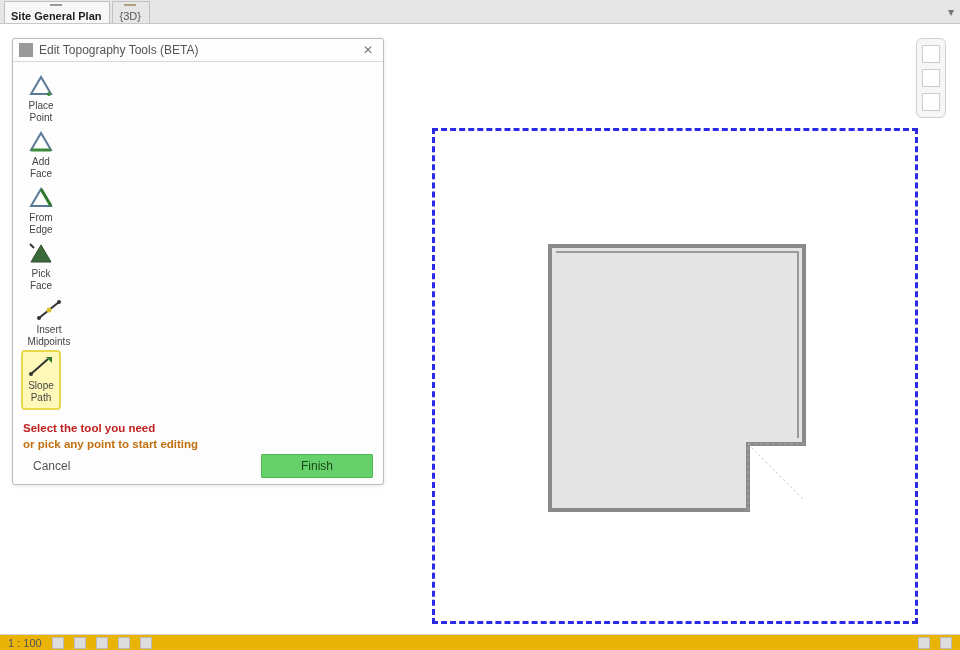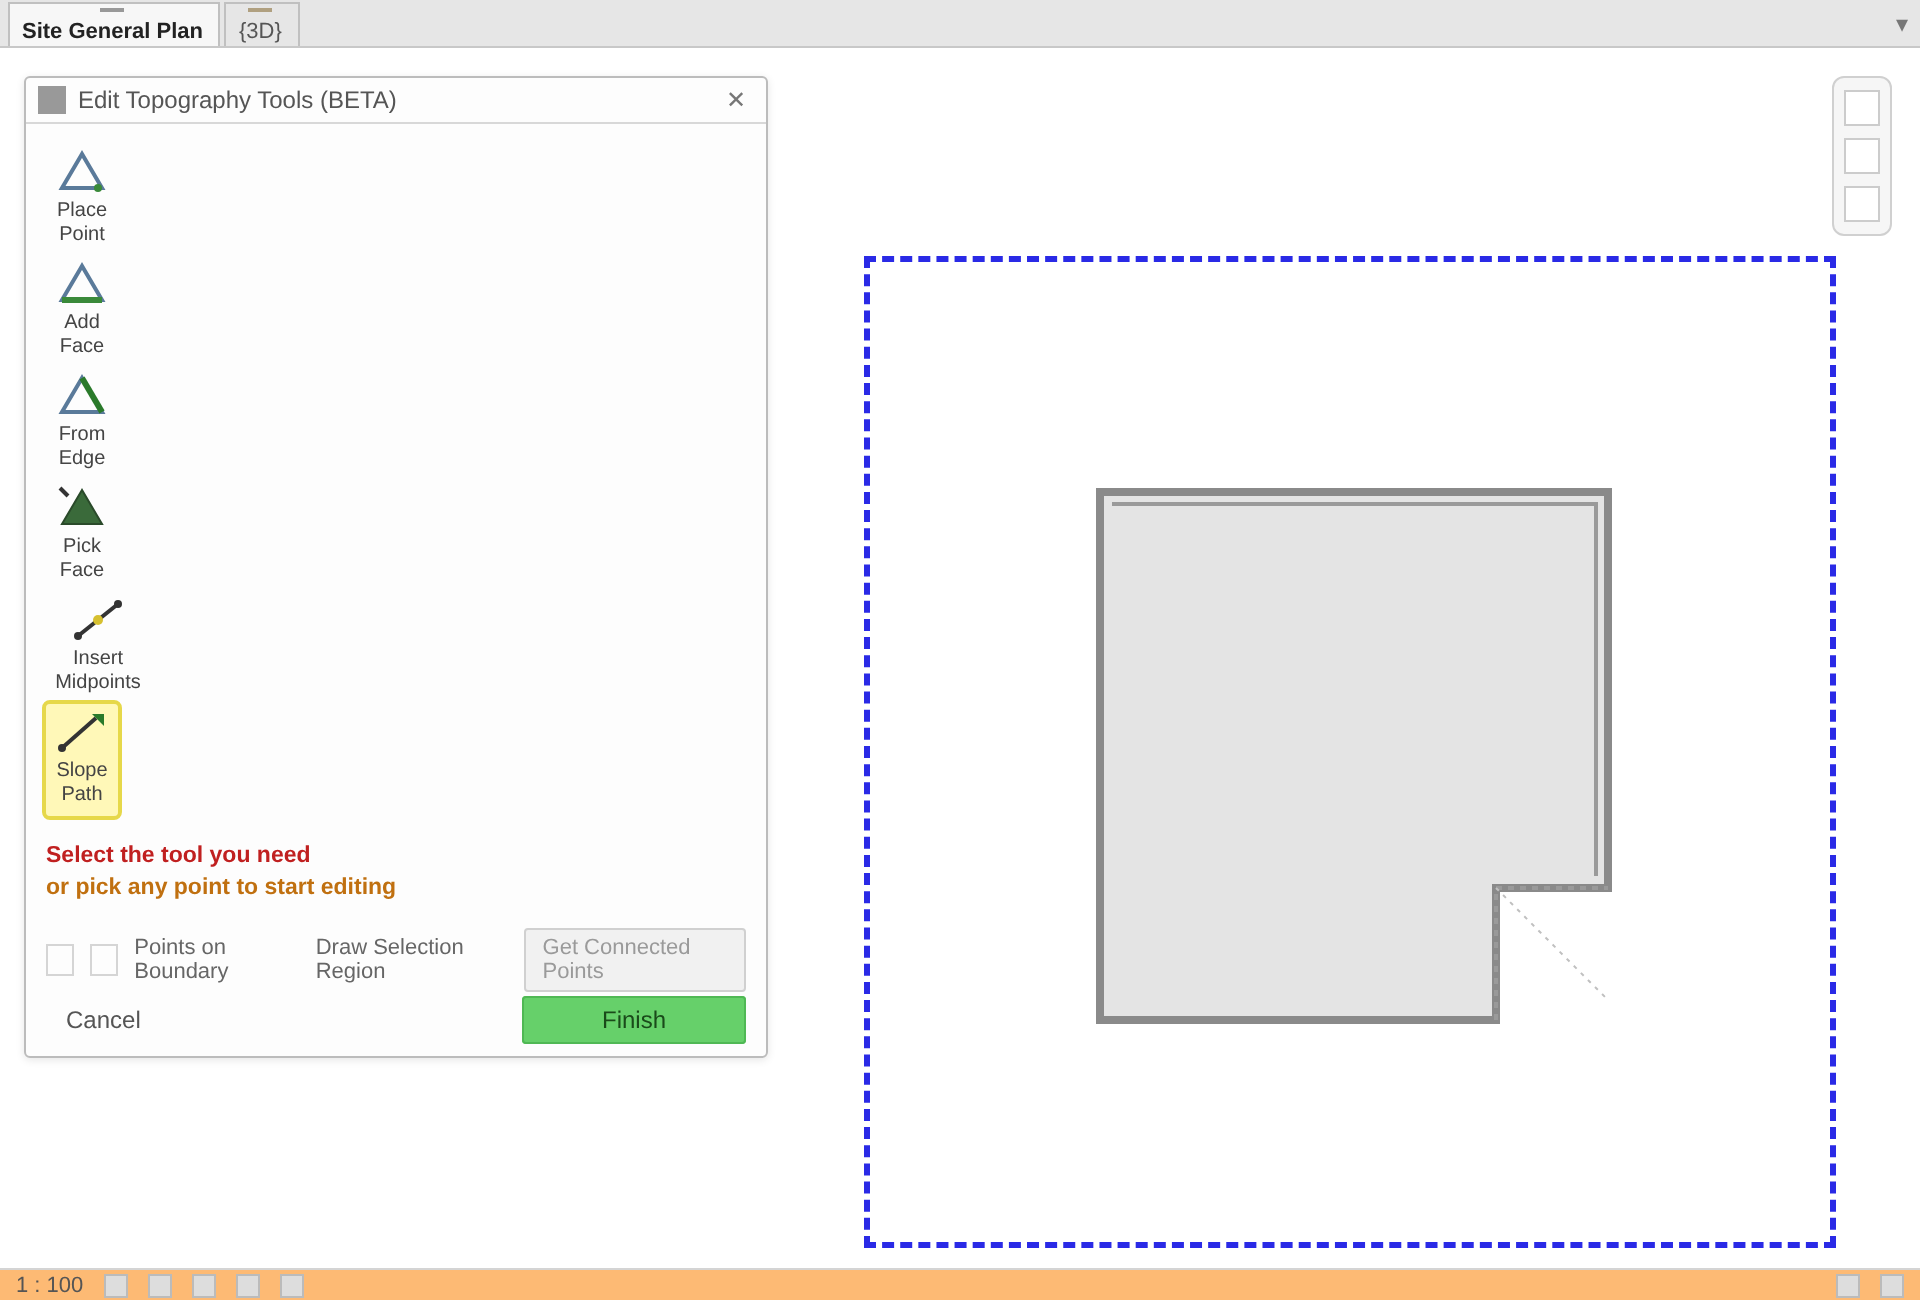--- a/index.html
+++ b/index.html
@@ -209,21 +209,21 @@
     width:18px; height:18px;
     border:1px solid #ccc;
     background:#fff;
   }
 
   
   .status {
     position:absolute;
     left:0; right:0; bottom:0;
     height:16px;
-    background:#fdba74;
+    background:#eab308;
     border-top:1px solid #d4d4d4;
     display:flex; align-items:center;
     padding:0 8px;
     font-size:11px;
     color:#555;
     gap:10px;
   }
   .status .spacer { flex:1; }
   .status-icon {
     width:12px; height:12px;
@@ -347,27 +347,20 @@
           <div>Path</div>
         </div>
 
       </div>
 
       <div class="hint">
         <div class="line1">Select the tool you need</div>
         <div class="line2">or pick any point to start editing</div>
       </div>
 
-      <div class="dlg-mid">
-        <span class="mini-icon"></span>
-        <span class="mini-icon"></span>
-        <span class="mid-btn">Points on Boundary</span>
-        <span class="mid-btn">Draw Selection Region</span>
-        <span class="mid-btn disabled">Get Connected Points</span>
-      </div>
 
       <div class="dlg-actions">
         <span class="btn-cancel">Cancel</span>
         <button class="btn-finish">Finish</button>
       </div>
 
     </div>
   </div>
 
 </div>

